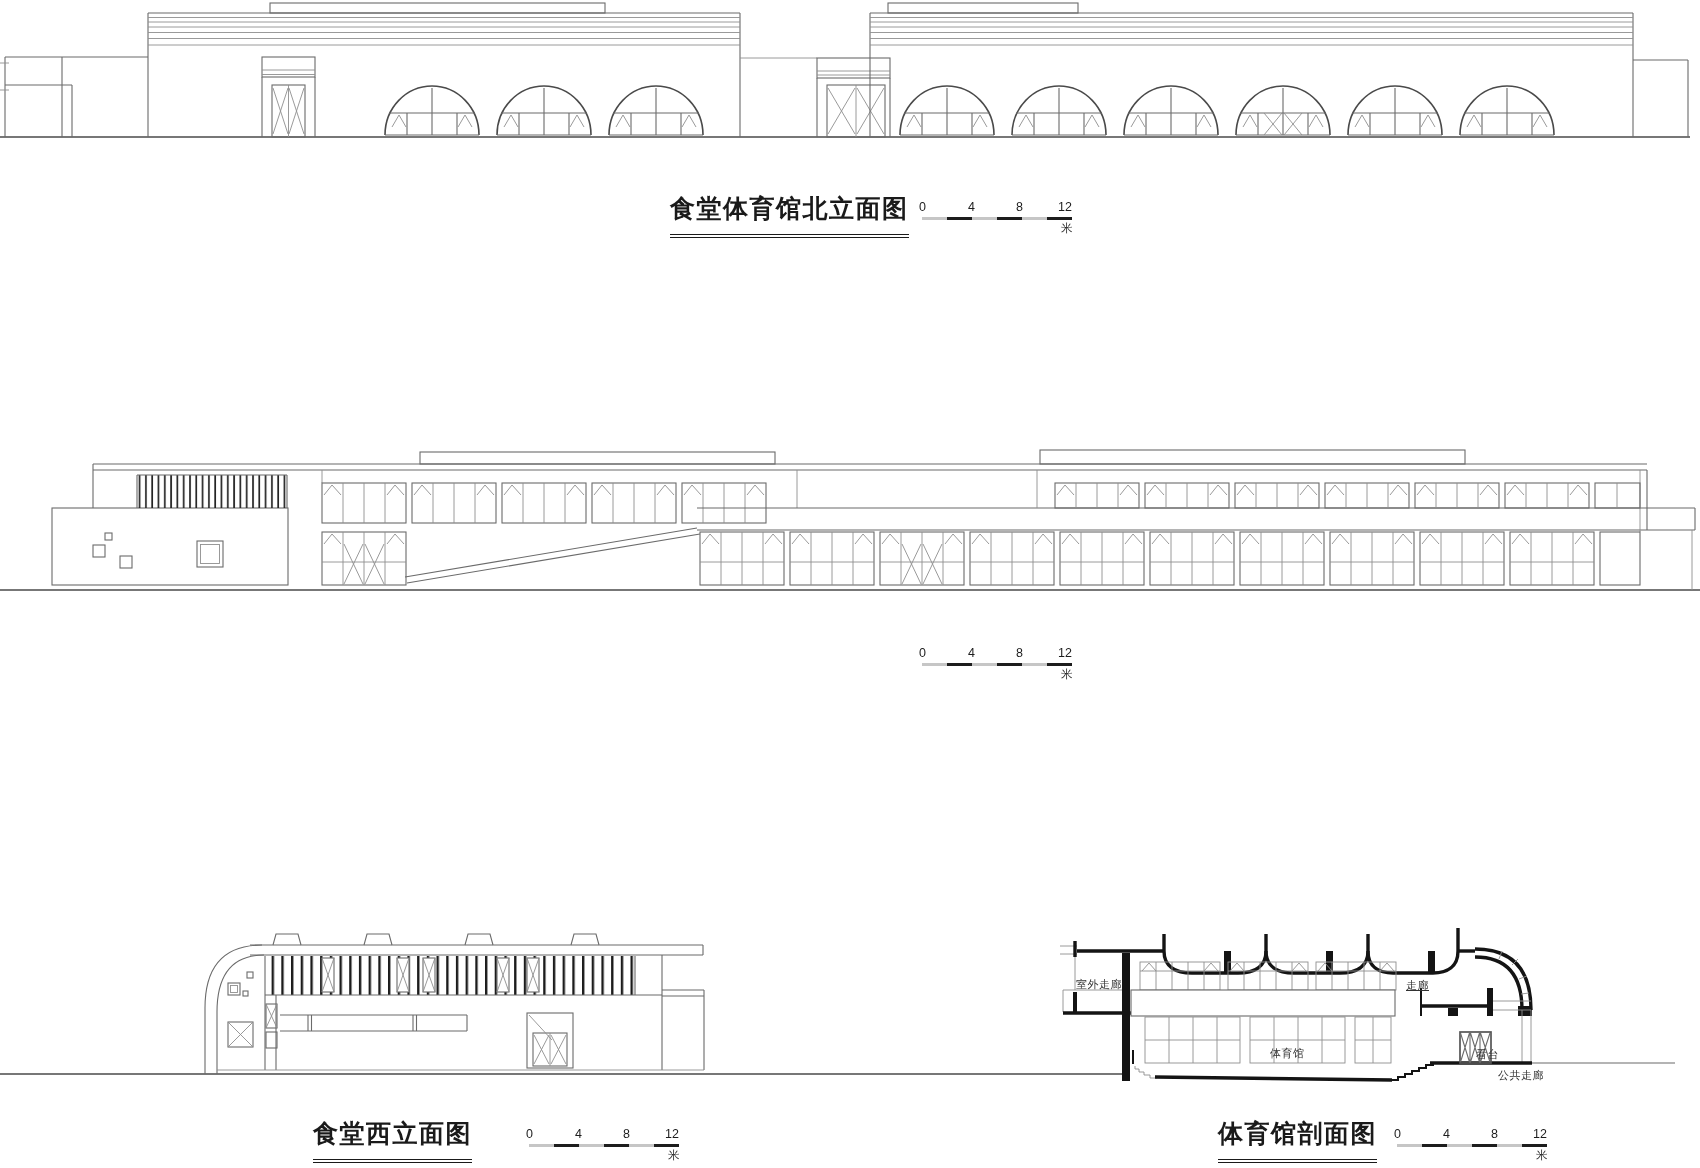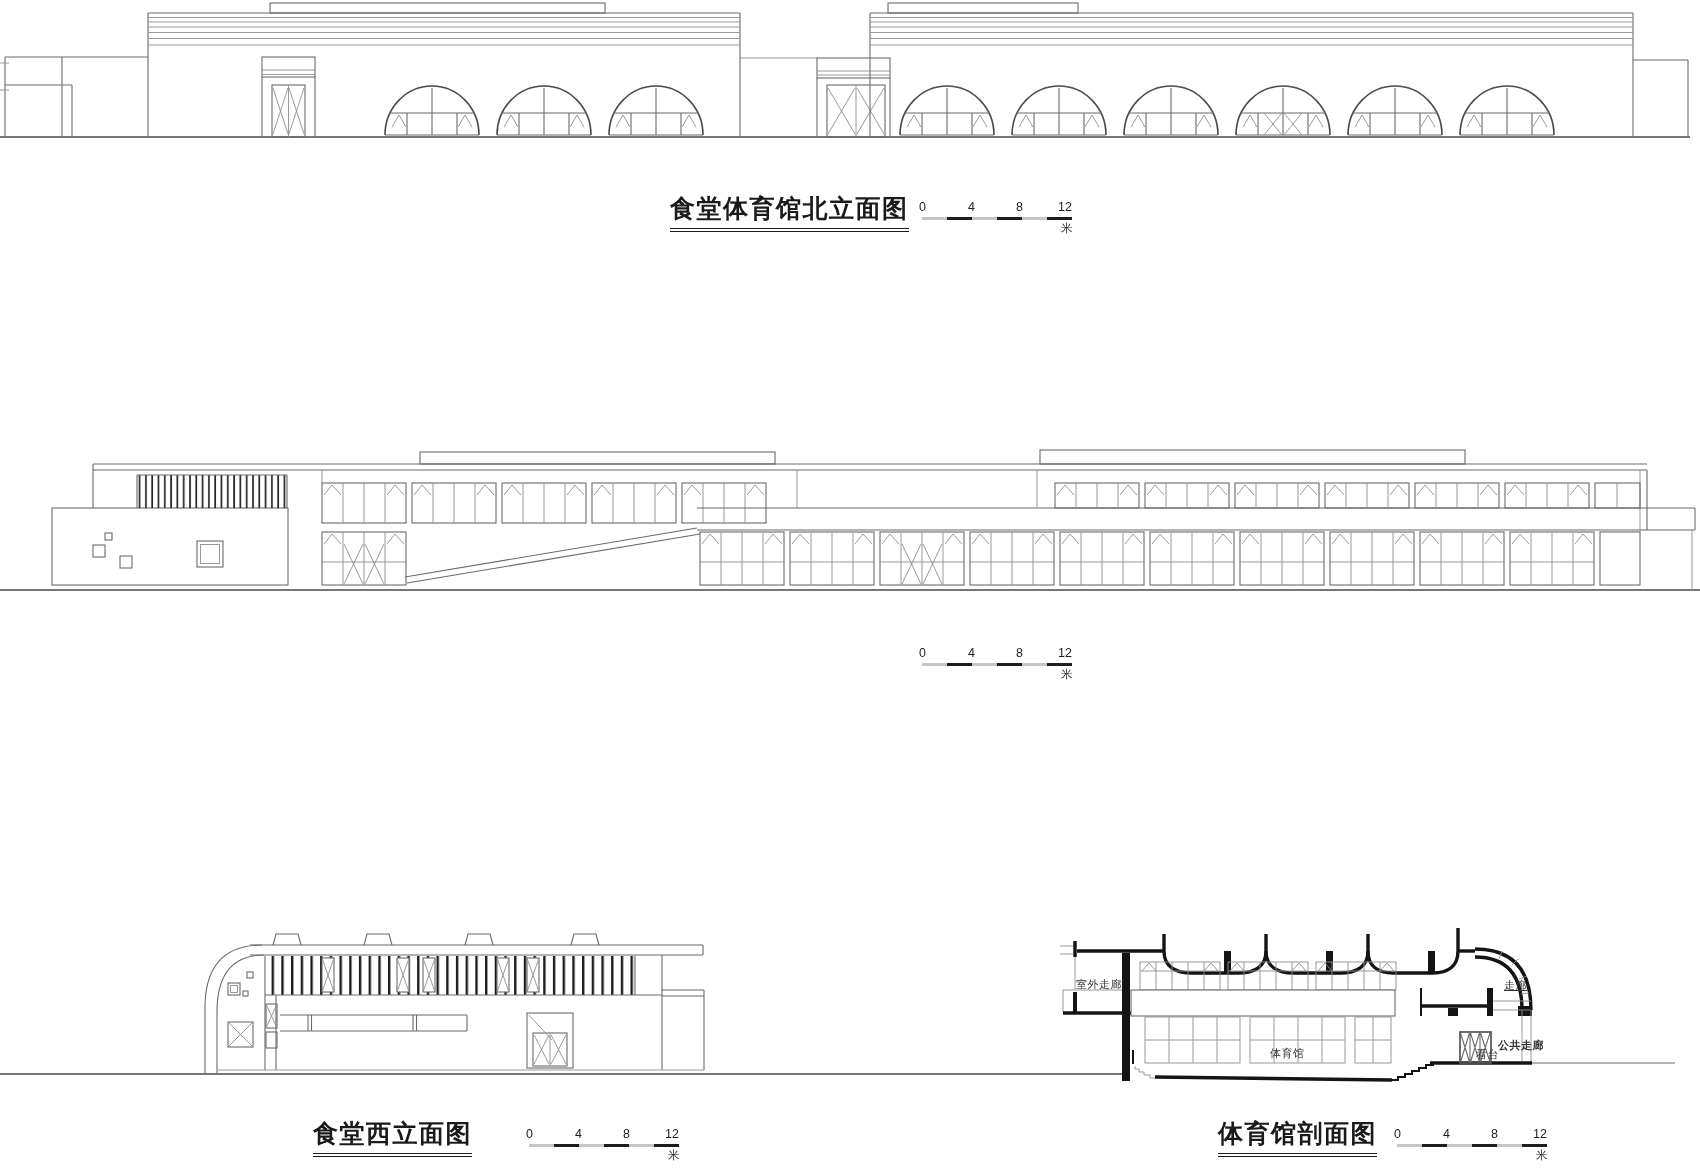--- a/index.html
+++ b/index.html
@@ -10,21 +10,21 @@
   .t1{stroke:#8f8f8f;stroke-width:0.9;fill:none;}
   .t2{stroke:#6b6b6b;stroke-width:1.1;fill:none;}
   .t3{stroke:#4a4a4a;stroke-width:1.6;fill:none;}
   .tg{stroke:#555;stroke-width:1.7;fill:none;}
   .tk{stroke:#141414;stroke-width:3.4;fill:none;}
   .tk2{stroke:#141414;stroke-width:2;fill:none;}
   .fk{fill:#141414;stroke:none;}
   .wh{fill:#ffffff;}
   
   .vtitle{position:absolute;font-size:25px;font-weight:bold;color:#1a1a1a;letter-spacing:1.5px;
-          border-bottom:4px double #1a1a1a;padding-bottom:3px;white-space:nowrap;}
+          border-bottom:4px double #1a1a1a;padding-bottom:9px;white-space:nowrap;}
   
   .sb{position:absolute;width:152px;height:36px;}
   .sb .n{position:absolute;top:0;font-size:12.5px;color:#1d1d1d;}
   .sb .bar{position:absolute;left:0;top:17px;width:150px;height:3px;
       background:linear-gradient(90deg,#c6c6c6 0 25px,#1d1d1d 25px 50px,#c6c6c6 50px 75px,#1d1d1d 75px 100px,#c6c6c6 100px 125px,#1d1d1d 125px 150px);}
   .sb .unit{position:absolute;left:139px;top:21px;font-size:11.5px;color:#1d1d1d;}
   
   .slabel{position:absolute;font-size:11px;color:#333;letter-spacing:0.5px;white-space:nowrap;}
 </style>
 </head>
@@ -310,17 +310,17 @@
   <div class="sb" style="left:1397px;top:1127px;">
     <span class="n" style="left:-3px;">0</span>
     <span class="n" style="left:46px;">4</span>
     <span class="n" style="left:94px;">8</span>
     <span class="n" style="left:136px;">12</span>
     <div class="bar"></div>
     <span class="unit">米</span>
   </div>
 
   <span class="slabel" style="left:1076px;top:977px;">室外走廊</span>
-  <span class="slabel" style="left:1504px;top:978px;text-decoration:underline;">走廊</span>
-  <span class="slabel" style="left:1498px;top:1038px;font-weight:bold;">公共走廊</span>
+  <span class="slabel" style="left:1406px;top:978px;text-decoration:underline;">走廊</span>
+  <span class="slabel" style="left:1498px;top:1068px;">公共走廊</span>
   <span class="slabel" style="left:1270px;top:1046px;">体育馆</span>
   <span class="slabel" style="left:1476px;top:1047px;">看台</span>
 </div>
 
 </body></html>

